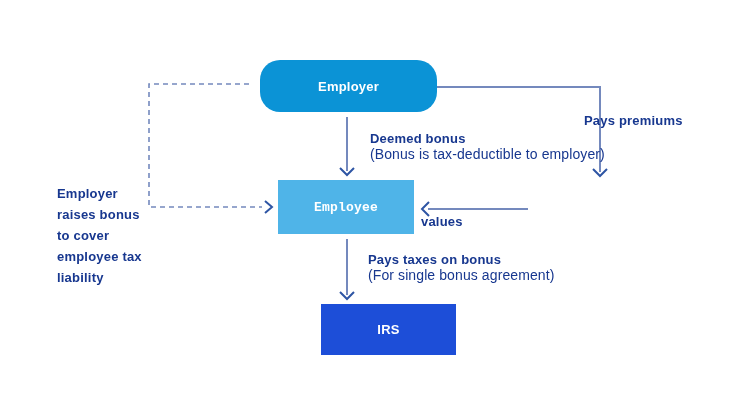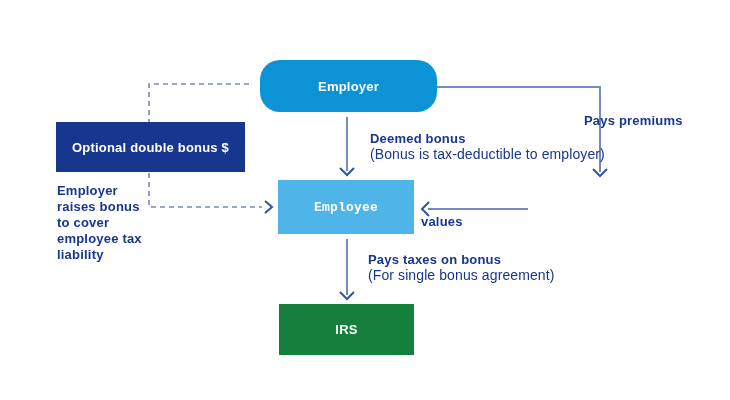--- a/index.html
+++ b/index.html
@@ -23,21 +23,21 @@
   }
   .edge-note{
     display:block;font-size:14px;font-weight:400;letter-spacing:.1px;line-height:14px;margin-top:1px;
   }
   .lbl-deemed{left:370px;top:131px;}
   .lbl-premiums{left:554px;top:113px;padding-left:30px;}
   .lbl-cash-top{left:421px;top:183px;width:107px;text-align:center;}
   .lbl-cash-bottom{left:421px;top:214px;width:107px;}
   .lbl-taxes{left:368px;top:252px;}
   .lbl-raises{
-    left:57px;top:183px;width:98px;white-space:normal;line-height:16px;
+    left:57px;top:183px;width:98px;white-space:normal;line-height:21px;
   }
 </style>
 </head>
 <body>
 
 <div class="stage">
 
   <svg class="connectors" width="730" height="400" viewBox="0 0 730 400">
 
     <polyline points="249,84 149,84 149,207 262,207" fill="none" stroke="#7489bd" stroke-width="1.6" stroke-dasharray="5,4"></polyline>
@@ -53,30 +53,27 @@
     <path d="M 429,202 L 422,209 L 429,216" fill="none" stroke="#2e55a4" stroke-width="2"></path>
 
     <line x1="347" y1="239" x2="347" y2="295" stroke="#7489bd" stroke-width="2"></line>
     <path d="M 340,292 L 347,299 L 354,292" fill="none" stroke="#2e55a4" stroke-width="2"></path>
   </svg>
 
   <div class="node node-employer" style="background-color: rgb(11, 147, 214);">
     <span>Employer</span>
   </div>
 
-  <div class="node node-optional" style="background-color: rgb(23, 55, 143);">
-    <span>Optional double bonus $</span>
-  </div>
 
   <div class="node node-employee" style="background-color: rgb(79, 180, 232);">
     <span>Employee</span>
   </div>
 
 
-  <div class="node node-irs" style="background-color: #15803d;">
+  <div class="node node-irs" style="background-color: #1d4ed8; margin-left: 42px;">
     <span>IRS</span>
   </div>
 
   <div class="edge-label lbl-deemed">
     <span>Deemed bonus</span>
     <span class="edge-note">(Bonus is tax-deductible to employer)</span>
   </div>
 
   <div class="edge-label lbl-premiums">
     <span>Pays premiums</span>

